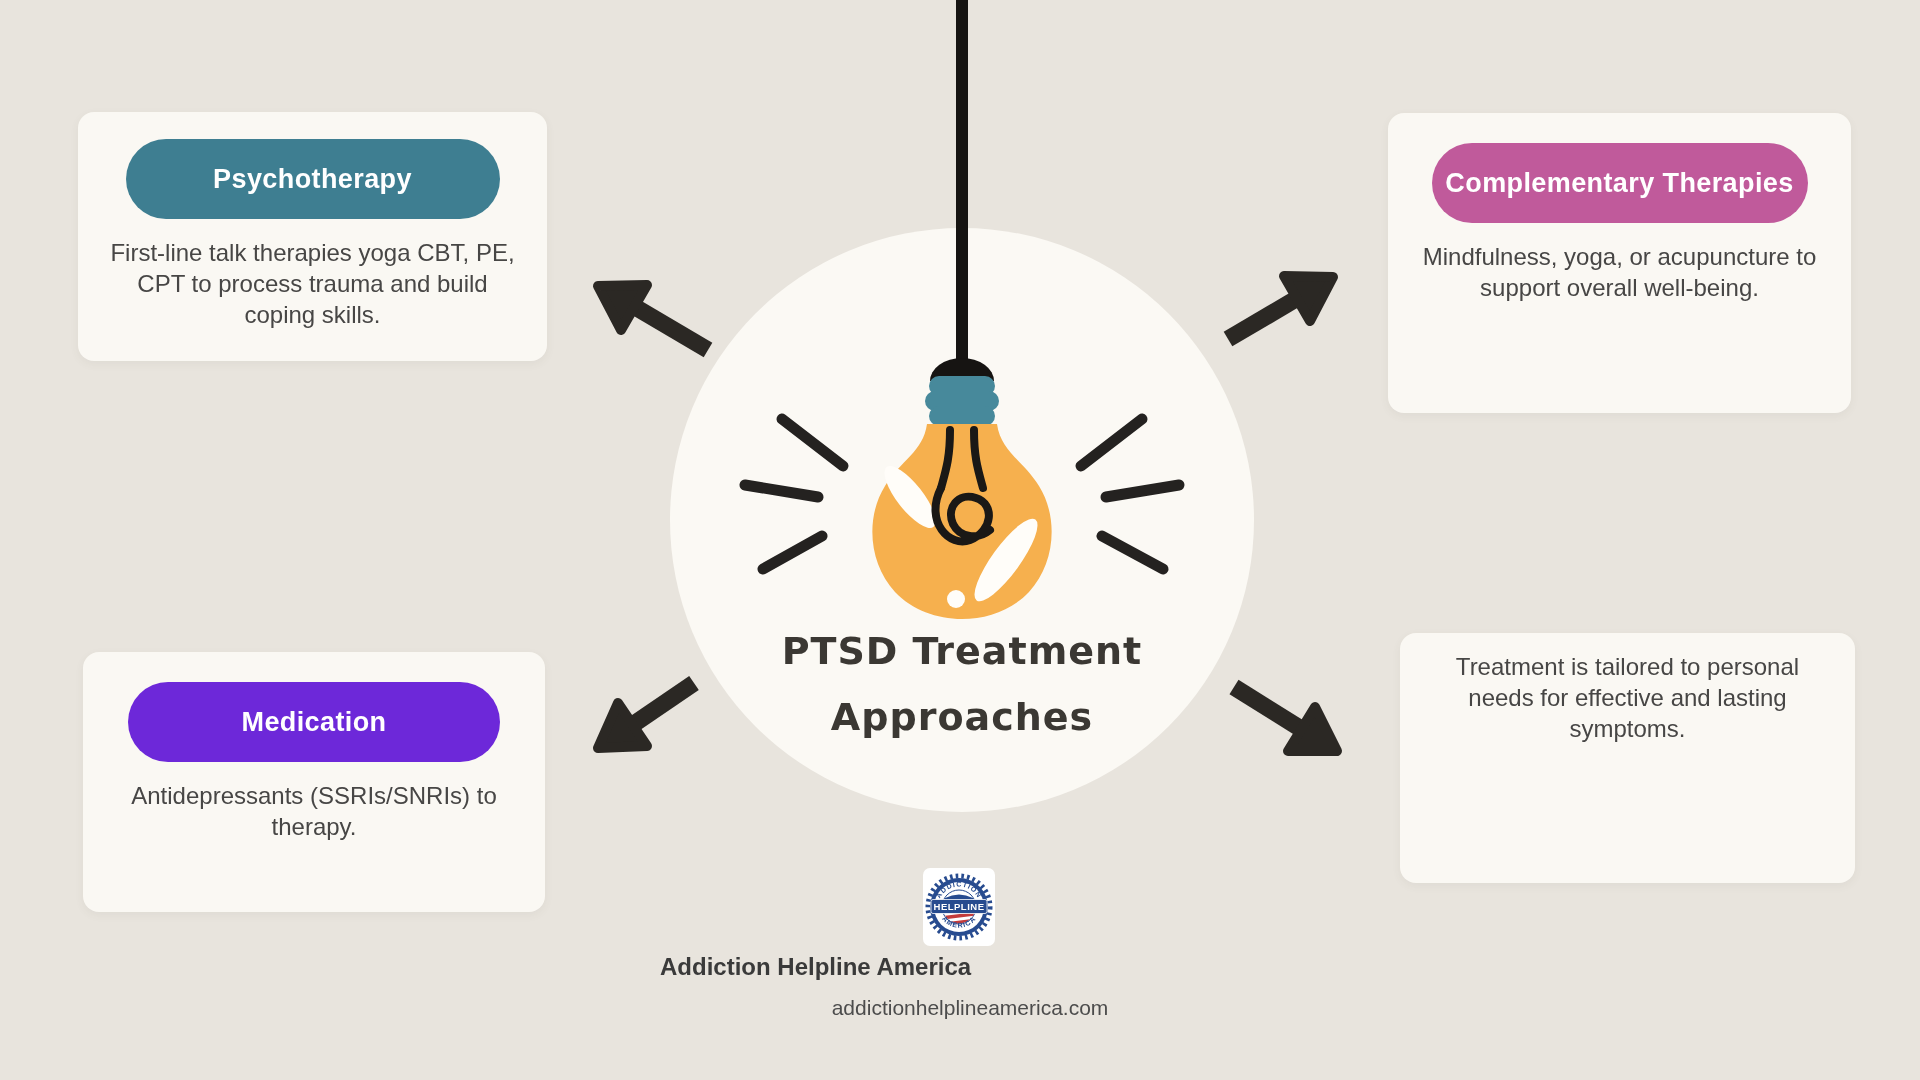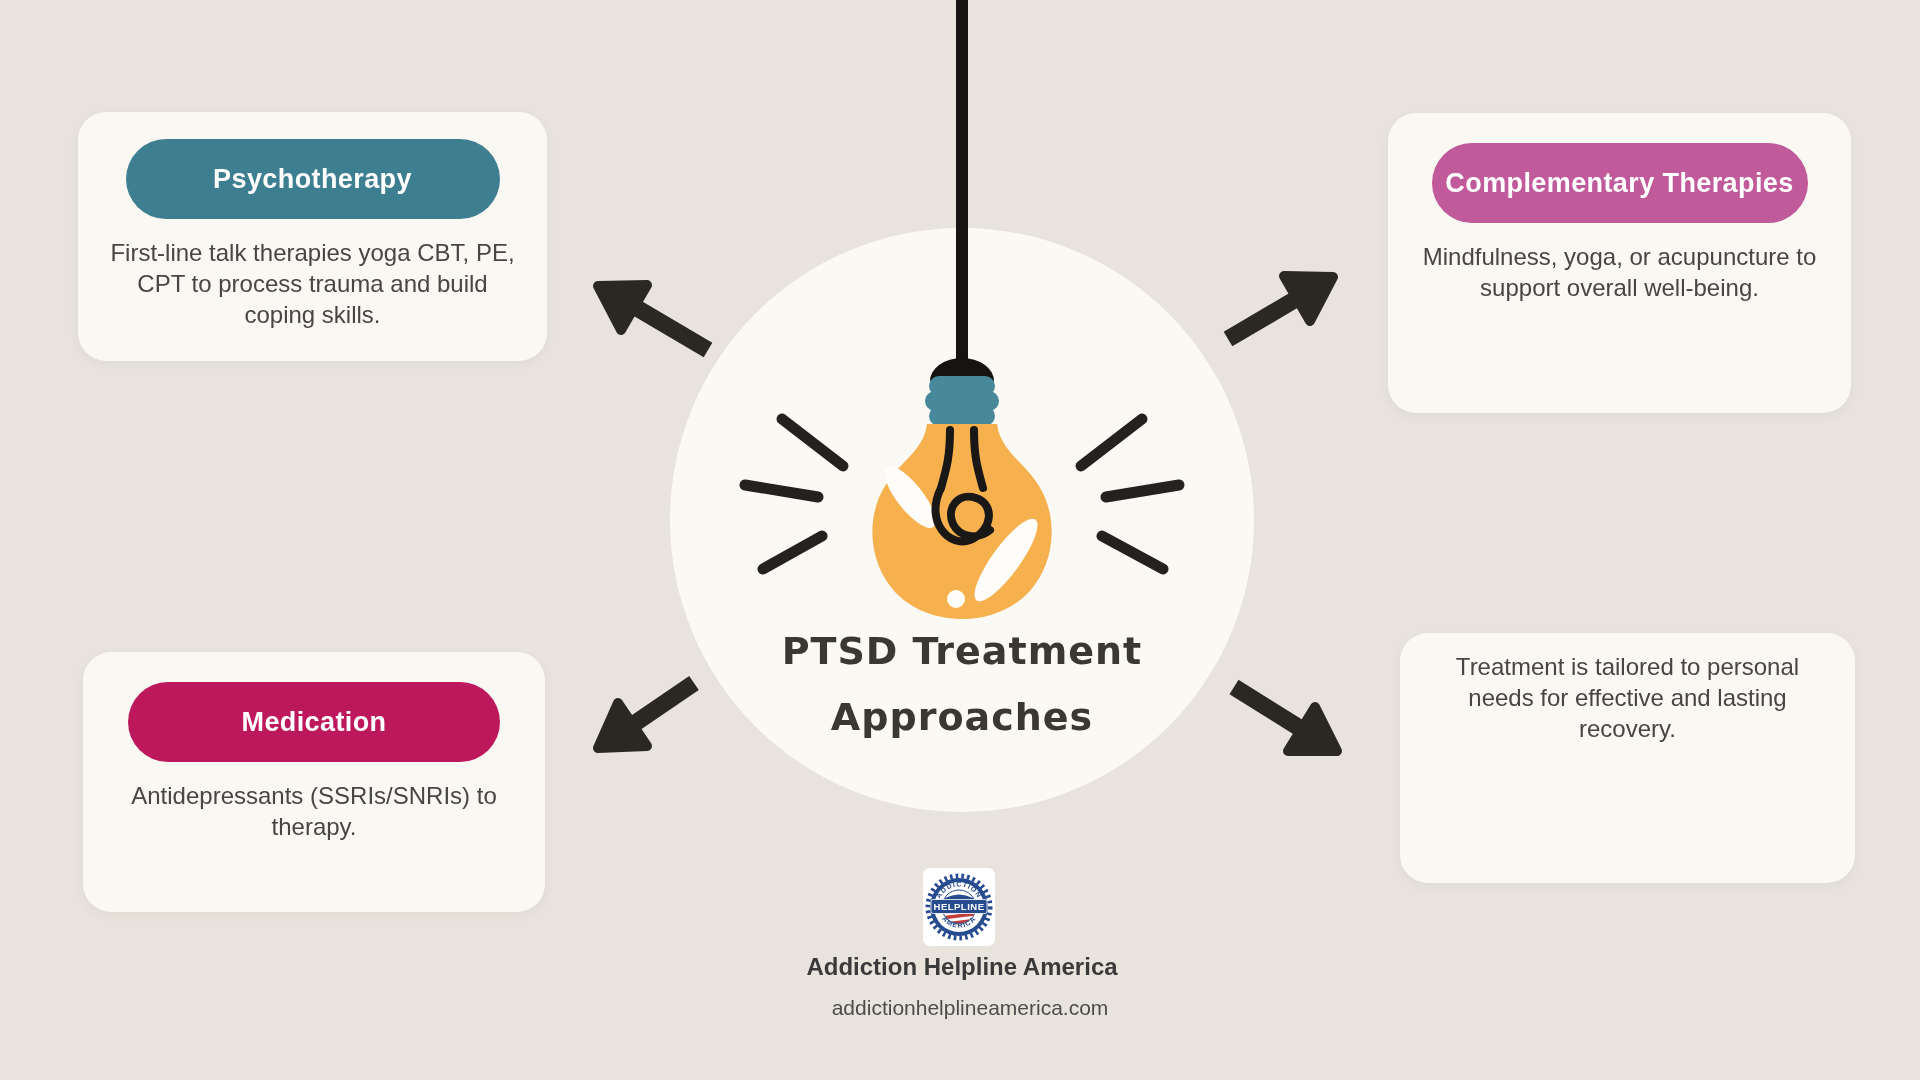--- a/index.html
+++ b/index.html
@@ -1,41 +1,41 @@
 <!DOCTYPE html>
 <html><head>
 <meta charset="utf-8">
 <style>
   html,body{margin:0;padding:0}
   .stage{position:relative;width:1920px;height:1080px;background:#e8e4dd;overflow:hidden;
          font-family:"Liberation Sans",sans-serif}
   .decor{position:absolute;left:0;top:0;z-index:0}
 
-  .card{position:absolute;background:#faf8f3;border-radius:28px;z-index:2;
+  .card{position:absolute;background:#faf8f3;border-radius:16px;z-index:2;
         box-shadow:0 3px 10px rgba(90,80,60,.06)}
   .pill{height:80px;border-radius:44px;display:flex;align-items:center;justify-content:center;
         color:#ffffff;font-weight:bold;font-size:27px;letter-spacing:.4px}
   .card-body{margin:18px auto 0;text-align:center;font-size:24px;line-height:31px;color:#474645}
   .card-body .ln{display:block}
 
   #card-tl{left:78px;top:112px;width:469px;height:249px}
   #card-tl .pill{width:374px;margin:27px auto 0;background:#3e7e91}
   #card-tr{left:1388px;top:113px;width:463px;height:300px}
   #card-tr .pill{width:376px;margin:30px auto 0;background:#c05a9b}
   #card-bl{left:83px;top:652px;width:462px;height:260px}
-  #card-bl .pill{width:372px;margin:30px auto 0;background:#be185d}
+  #card-bl .pill{width:372px;margin:30px auto 0;background:#6d28d9}
   #card-br{left:1400px;top:633px;width:455px;height:250px}
   #card-br .pill{width:373px;margin:22px auto 0;background:#527fc5}
 
   .center-title{position:absolute;left:662px;top:618px;width:600px;z-index:2;text-align:center;
         font-family:"DejaVu Sans",sans-serif;font-weight:bold;color:#3b3833;
         font-size:38px;line-height:66px;letter-spacing:1px}
   .center-title .ln{display:block}
 
-  .brand{position:absolute;left:660px;top:953px;width:604px;z-index:2;text-align:center;
+  .brand{position:absolute;left:660px;top:953px;width:604px;z-index:2;
         font-size:24px;font-weight:bold;color:#3a3a3a}
   .site{position:absolute;left:668px;top:996px;width:604px;z-index:2;text-align:center;
         font-size:21px;color:#4c4c4c}
   .badge{position:absolute;left:923px;top:868px;z-index:2}
 </style>
 </head>
 <body>
 
 <div class="stage">
 
@@ -121,21 +121,21 @@
     <div class="card-body" style="max-width:420px">
       <span class="ln">Antidepressants (SSRIs/SNRIs) to</span>
       <span class="ln">therapy.</span>
     </div>
   </div>
 
   <div class="card" id="card-br">
     <div class="card-body" style="max-width:420px">
       <span class="ln">Treatment is tailored to personal</span>
       <span class="ln">needs for effective and lasting</span>
-      <span class="ln">recovery.</span>
+      <span class="ln">symptoms.</span>
     </div>
   </div>
 
   <div class="center-title">
     <span class="ln">PTSD Treatment</span>
     <span class="ln">Approaches</span>
   </div>
 
   <svg class="badge" width="72" height="78" viewBox="-36 -39 72 78" font-family="Liberation Sans, sans-serif">
     <rect x="-36" y="-39" width="72" height="78" rx="7" fill="#ffffff"></rect>

